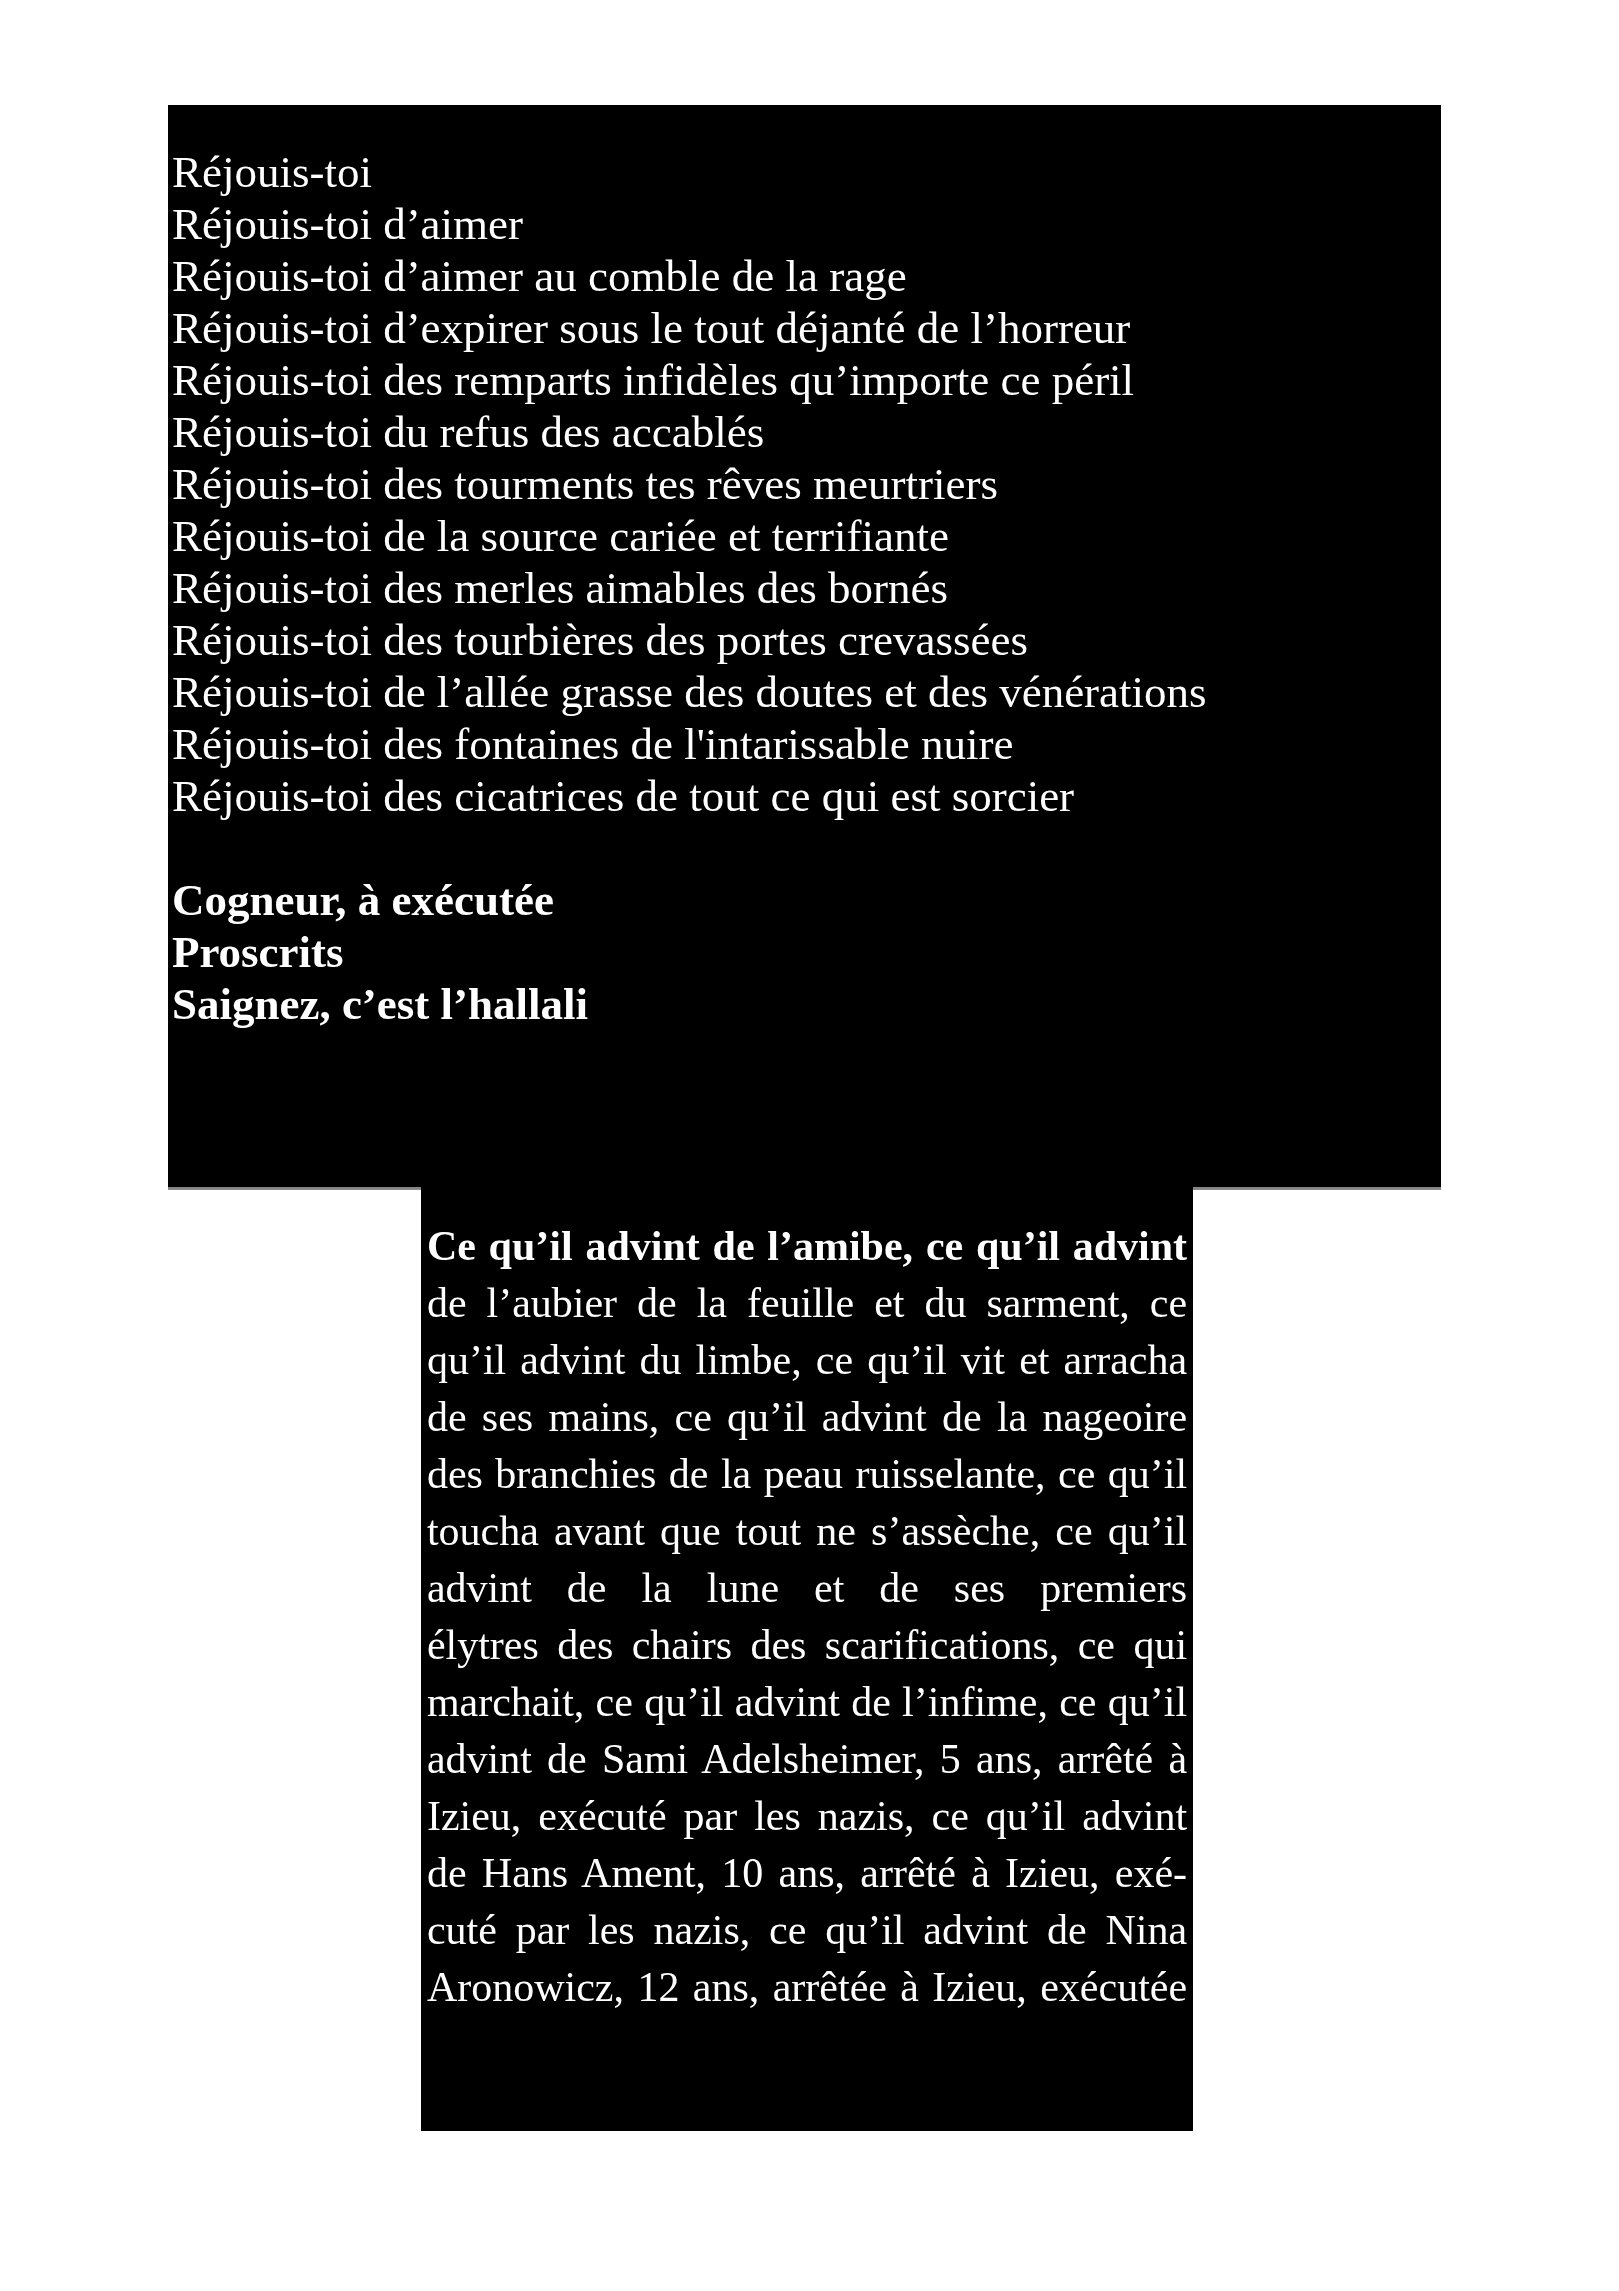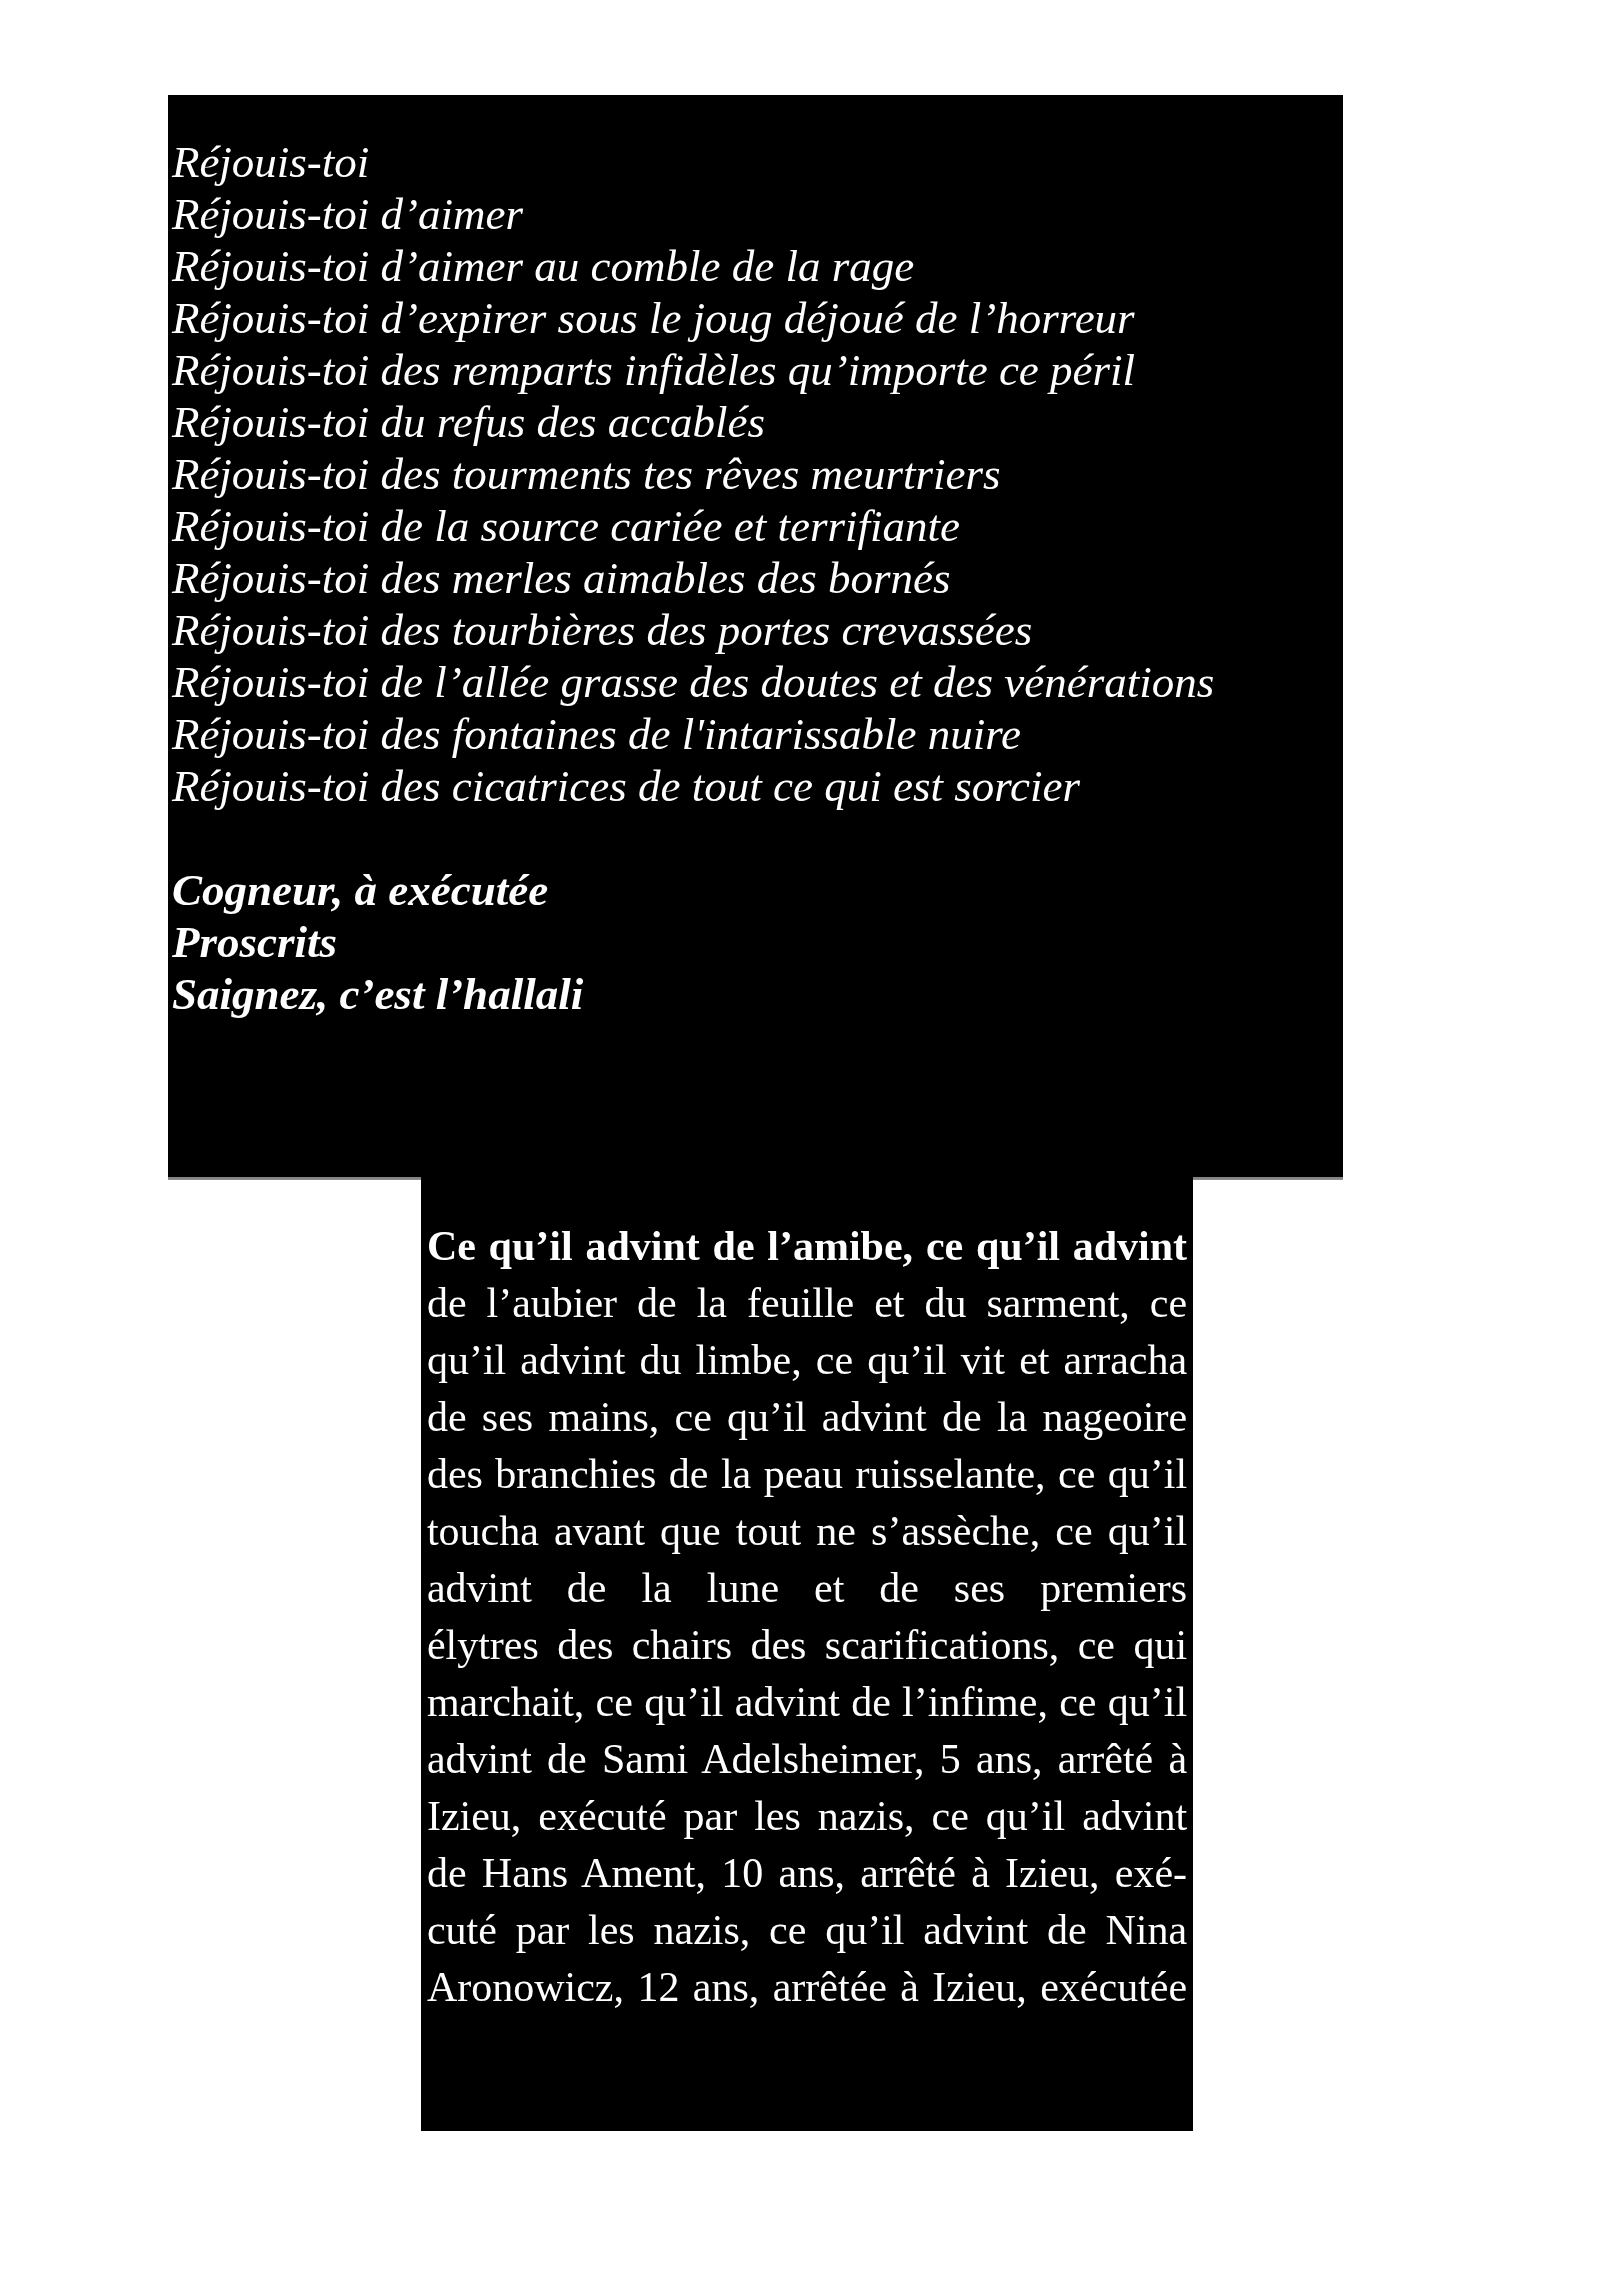--- a/index.html
+++ b/index.html
@@ -15,28 +15,27 @@
     font-family: "Liberation Serif", serif;
   }
   .panel {
     position: absolute;
     background: #000000;
     color: #ffffff;
     box-sizing: border-box;
   }
   #poem-panel {
     left: 168px;
-    top: 95px;
-    width: 1175px;
+    top: 105px;
+    width: 1273px;
     height: 1082px;
     padding: 41px 19.6px 0 3.9px;
     font-size: 45px;
     line-height: 52px;
     box-shadow: 0 2.9px 0 rgba(110,110,110,0.85);
-    font-style: italic;
   }
   .poem-line {
     white-space: pre;
   }
   .poem-spacer {
     height: 52px;
   }
   .sig-line {
     font-weight: bold;
   }
@@ -59,21 +58,21 @@
   }
 </style>
 </head>
 <body>
 
 <div class="panel" id="poem-panel">
   <div id="poem-lines">
       <div class="poem-line">Réjouis-toi</div>
       <div class="poem-line">Réjouis-toi d’aimer</div>
       <div class="poem-line">Réjouis-toi d’aimer au comble de la rage</div>
-      <div class="poem-line">Réjouis-toi d’expirer sous le joug déjoué de l’horreur</div>
+      <div class="poem-line">Réjouis-toi d’expirer sous le tout déjanté de l’horreur</div>
       <div class="poem-line">Réjouis-toi des remparts infidèles qu’importe ce péril</div>
       <div class="poem-line">Réjouis-toi du refus des accablés</div>
       <div class="poem-line">Réjouis-toi des tourments tes rêves meurtriers</div>
       <div class="poem-line">Réjouis-toi de la source cariée et terrifiante</div>
       <div class="poem-line">Réjouis-toi des merles aimables des bornés</div>
       <div class="poem-line">Réjouis-toi des tourbières des portes crevassées</div>
       <div class="poem-line">Réjouis-toi de l’allée grasse des doutes et des vénérations</div>
       <div class="poem-line">Réjouis-toi des fontaines de l'intarissable nuire</div>
       <div class="poem-line">Réjouis-toi des cicatrices de tout ce qui est sorcier</div>
     </div>

